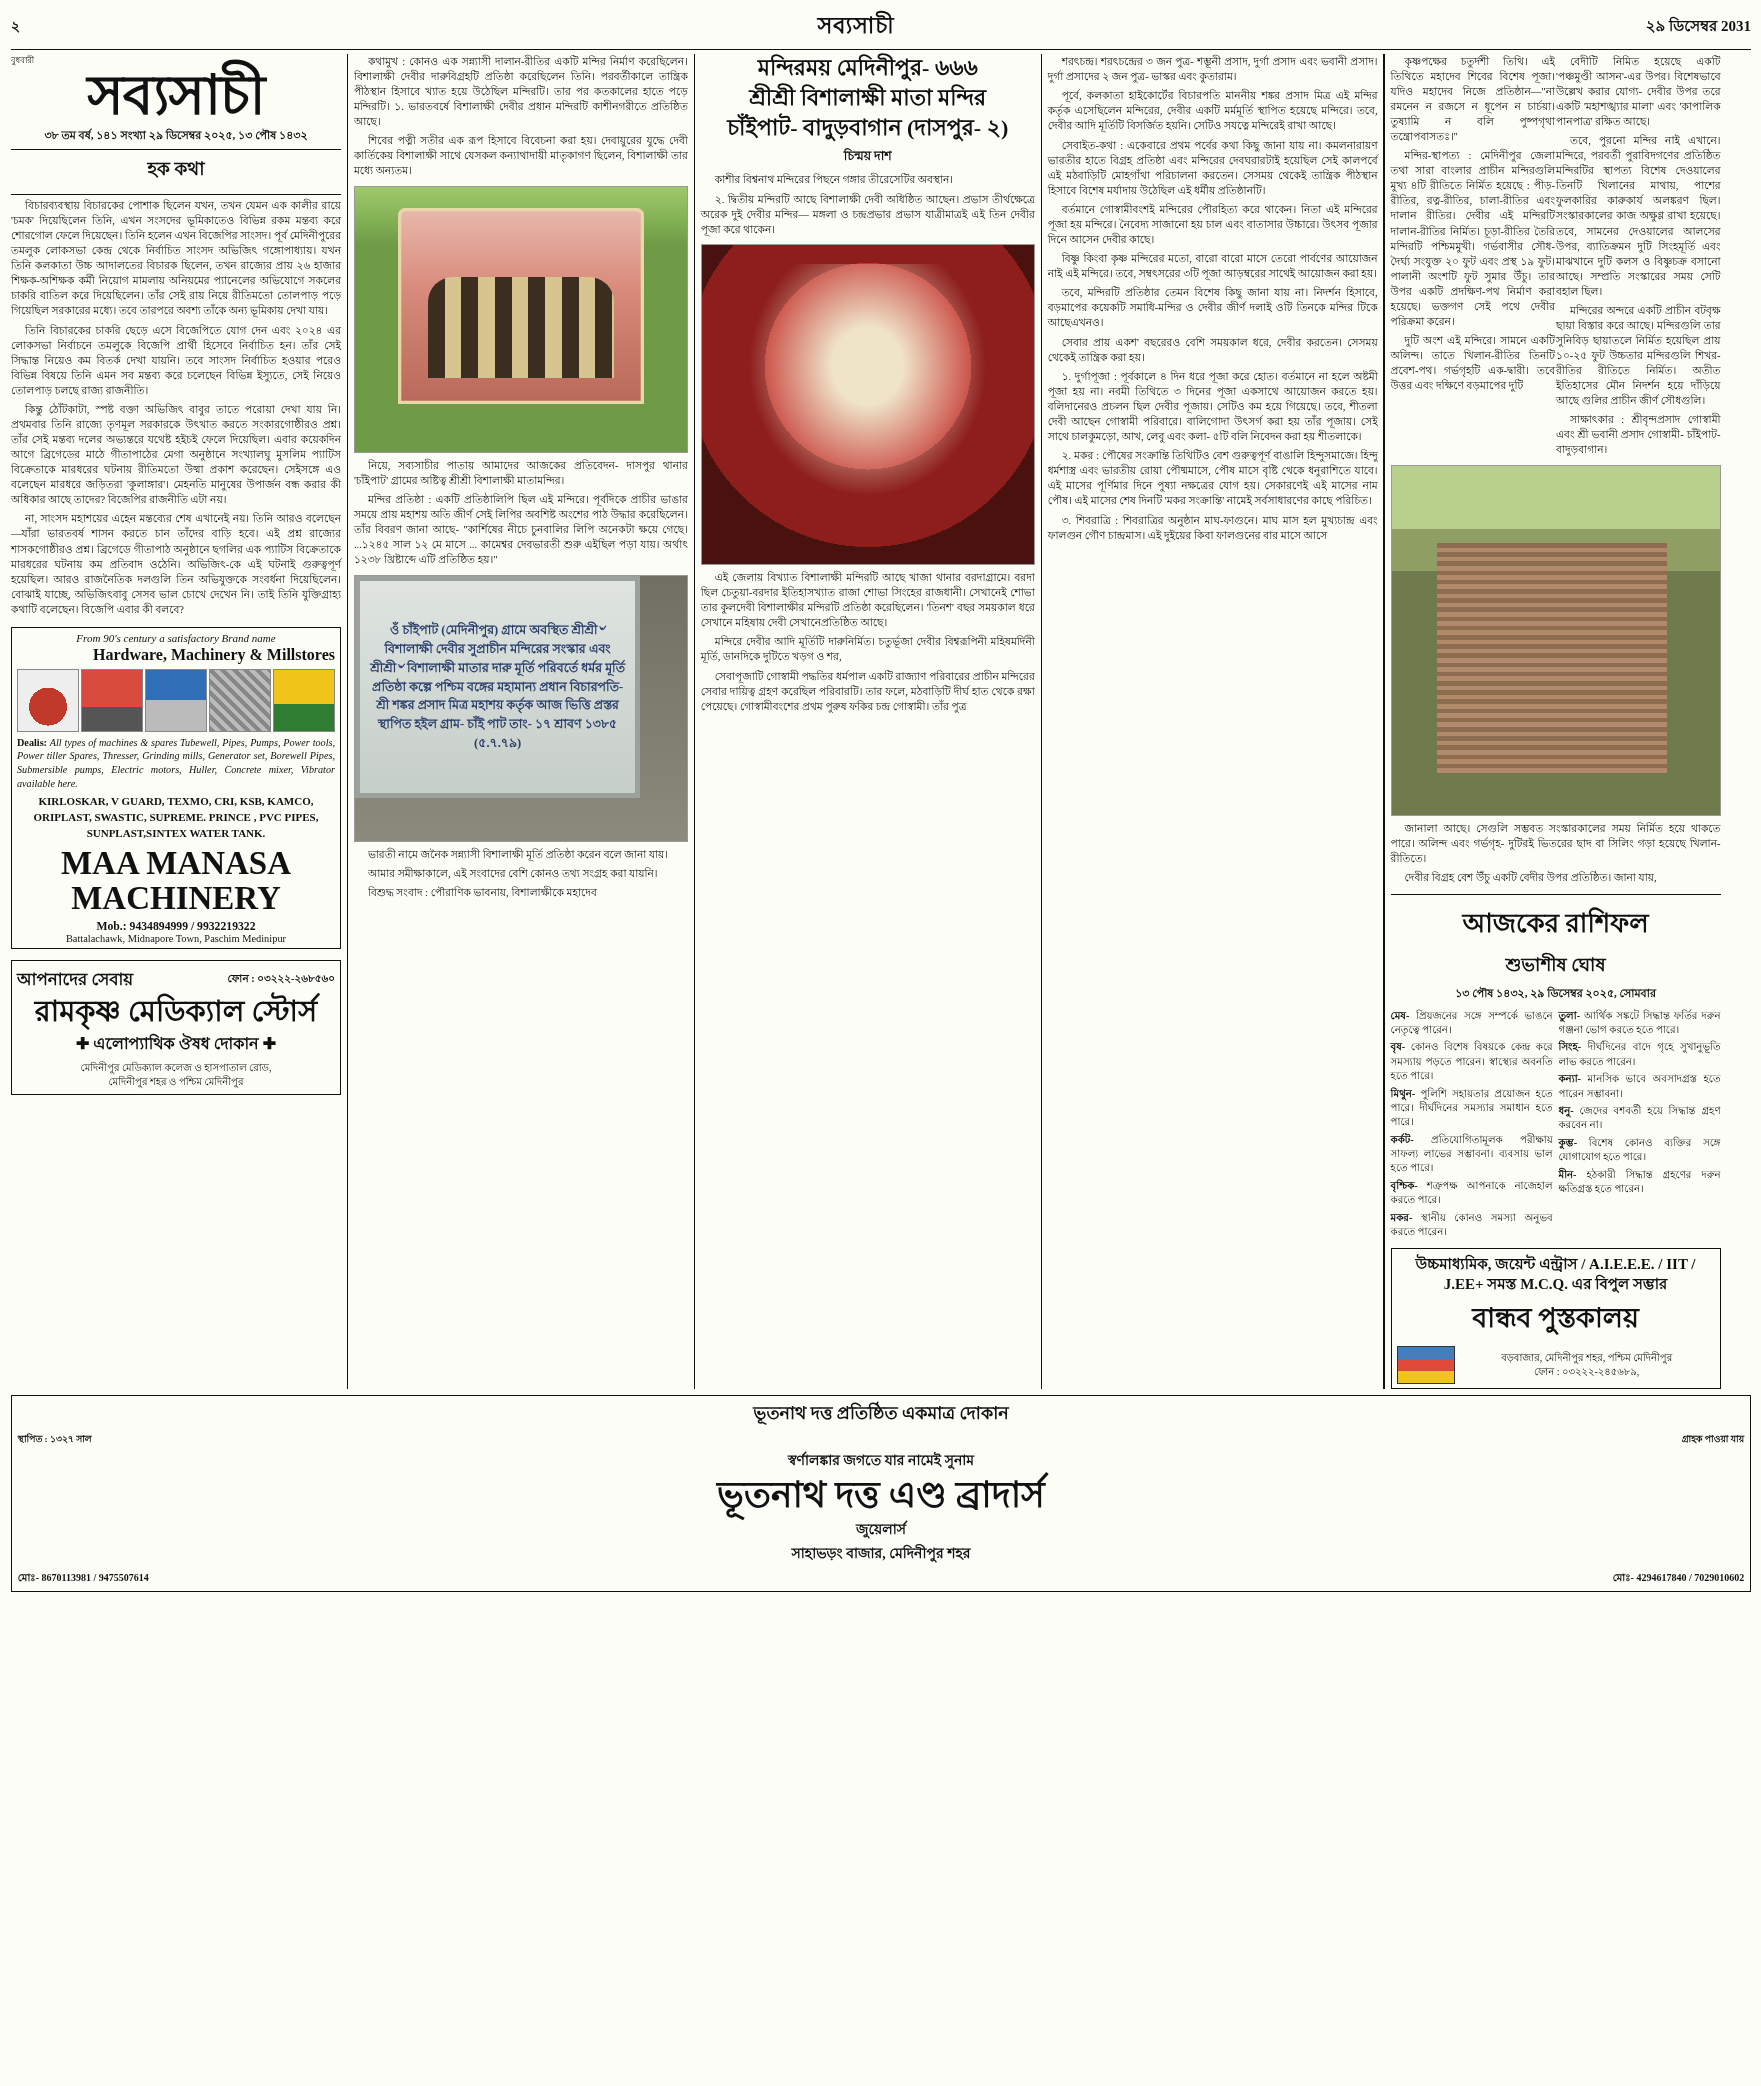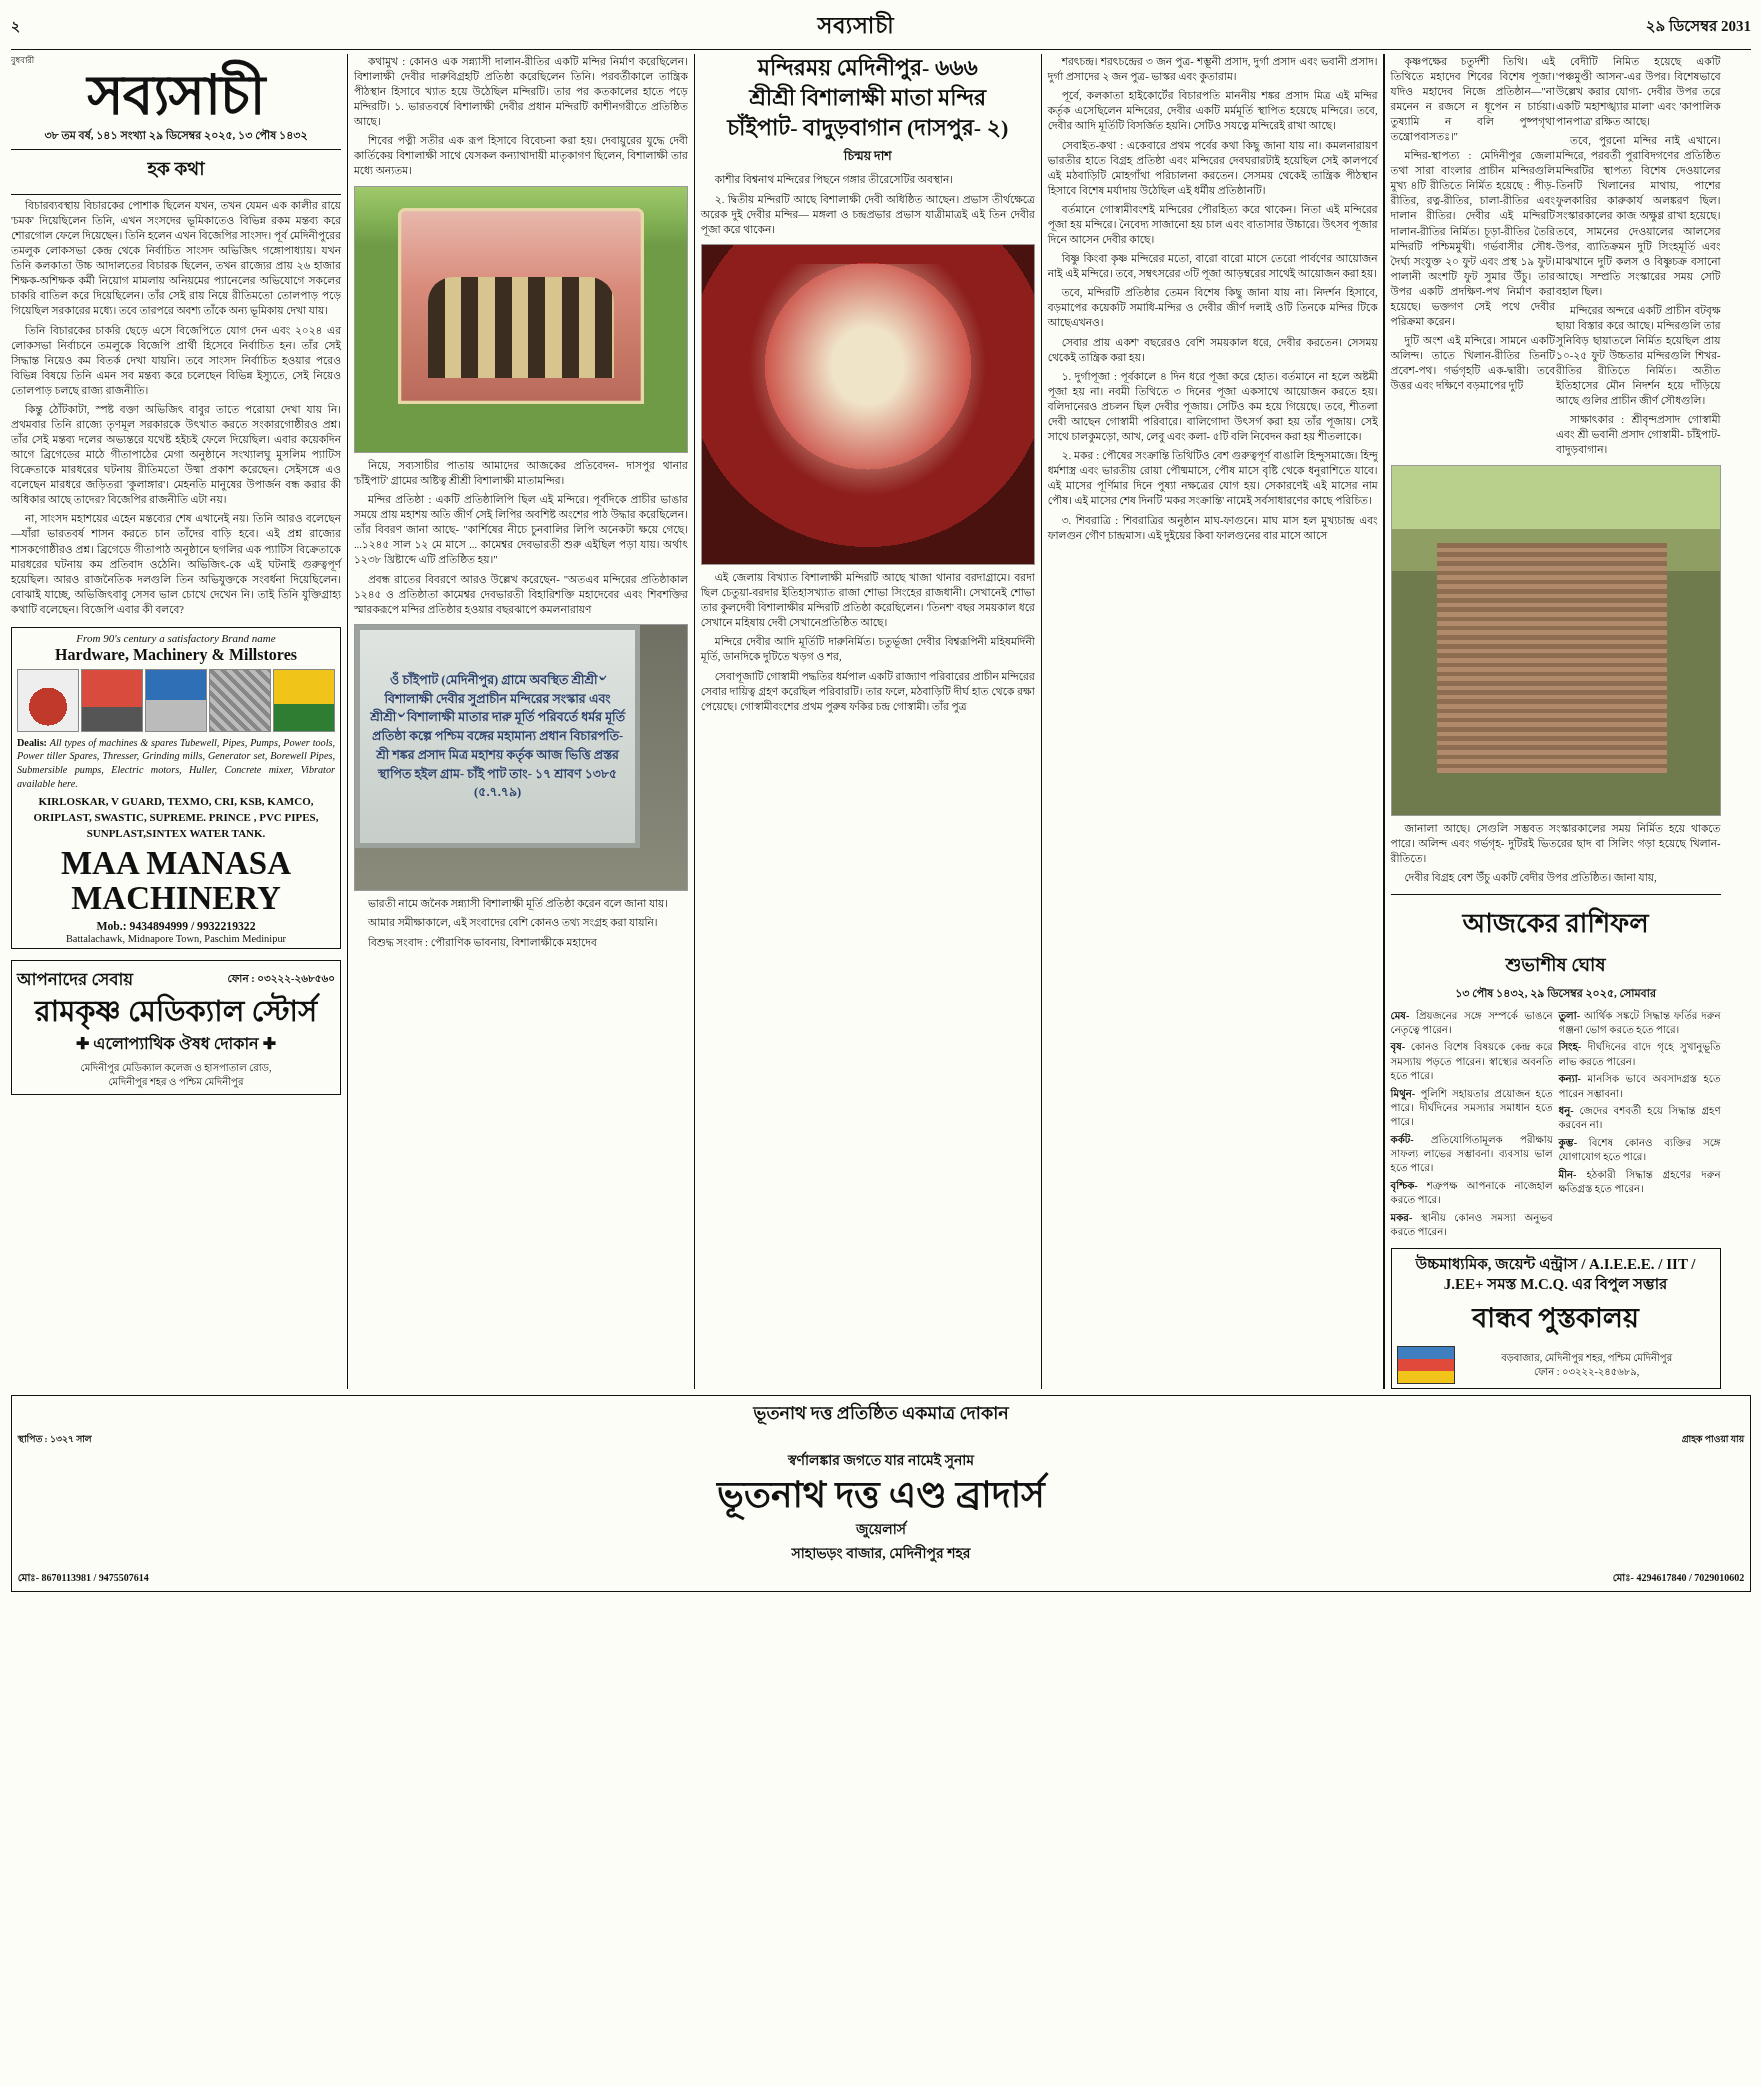--- a/index.html
+++ b/index.html
@@ -140,21 +140,21 @@
   }
 
   
   .box { border: 1.3px solid #111; padding: 5px 5.8px; margin: 5px 0; }
   .box-title { text-align:center; font-size: 24px; font-weight:bold; margin-bottom: 4.2px;}
   .sign { text-align: right; font-size: 10.4px; font-weight: bold; margin-top: 2.5px;}
 
   
   .ad { border: 1.3px solid #111; margin: 5.8px 0; padding: 4.2px 5px; }
   .ad-line1 { font-size: 11px; text-align:center; font-style: italic;}
-  .ad-line2 { font-size: 16px; font-weight: bold; text-align:center; margin: 2.5px 0 4.2px 0;}
+  .ad-line2 { font-size: 16px; font-weight: bold; text-align:right; margin: 2.5px 0 4.2px 0;}
   .ad-imgs { display:flex; gap:2.5px; justify-content: space-between; align-items:flex-end; margin-bottom:4.2px;}
   .ad-imgs div { flex:1; height: 63px; border:0.4px solid #888;
     background: linear-gradient(#fff, #ddd);
   }
   .ad-imgs .m1{ background: radial-gradient(circle at 50% 60%, #c0392b 0 40%, #eee 40%); }
   .ad-imgs .m2{ background: linear-gradient(#d94c3d 60%, #555 60%); }
   .ad-imgs .m3{ background: linear-gradient(#2f6fb5 50%, #bbb 50%); }
   .ad-imgs .m4{ background: repeating-linear-gradient(45deg,#888 0 4.2px,#bbb 4.2px 8.3px); }
   .ad-imgs .m5{ background: linear-gradient(#f0c419 55%, #2e7d32 55%); }
   .ad-deals { font-size: 10.2px; text-align: justify; line-height: 1.35; }
@@ -265,21 +265,20 @@
     <div class="col col-2">
       <p class="body">কথামুখ : কোনও এক সন্ন্যাসী দালান-রীতির একটি মন্দির নির্মাণ করেছিলেন। বিশালাক্ষী দেবীর দারুবিগ্রহটি প্রতিষ্ঠা করেছিলেন তিনি। পরবর্তীকালে তান্ত্রিক পীঠস্থান হিসাবে খ্যাত হয়ে উঠেছিল মন্দিরটি। তার পর কতকালের হাতে পড়ে মন্দিরটি। ১. ভারতবর্ষে বিশালাক্ষী দেবীর প্রধান মন্দিরটি কাশীনগরীতে প্রতিষ্ঠিত আছে।</p>
       <p class="body">শিবের পত্নী সতীর এক রূপ হিসাবে বিবেচনা করা হয়। দেবায়ুরের যুদ্ধে দেবী কার্তিকেয় বিশালাক্ষী সাথে যেসকল কন্যাথাদায়ী মাতৃকাগণ ছিলেন, বিশালাক্ষী তার মধ্যে অন্যতম।</p>
 
       <div class="figure">
         <div class="ph temple"></div>
       </div>
 
       <p class="body">নিয়ে, সব্যসাচীর পাতায় আমাদের আজকের প্রতিবেদন- দাসপুর থানার 'চাঁইপাট' গ্রামের অষ্টিত্ব শ্রীশ্রী বিশালাক্ষী মাতামন্দির।</p>
       <p class="body">মন্দির প্রতিষ্ঠা : একটি প্রতিষ্ঠালিপি ছিল এই মন্দিরে। পূর্বদিকে প্রাচীর ভাঙার সময়ে প্রায় মহাশয় অতি জীর্ণ সেই লিপির অবশিষ্ট অংশের পাঠ উদ্ধার করেছিলেন। তাঁর বিবরণ জানা আছে- "কার্শিষের নীচে চুনবালির লিপি অনেকটা ক্ষয়ে গেছে। ...১২৪৫ সাল ১২ মে মাসে ... কামেশ্বর দেবভারতী শুরু এইছিল পড়া যায়। অর্থাৎ ১২৩৮ খ্রিষ্টাব্দে এটি প্রতিষ্ঠিত হয়।"</p>
-      <p class="body">প্রবন্ধ রাতের বিবরণে আরও উল্লেখ করেছেন- "অতএব মন্দিরের প্রতিষ্ঠাকাল ১২৪৫ ও প্রতিষ্ঠাতা কামেশ্বর দেবভারতী বিহারিশক্তি মহাদেবের এবং শিবশক্তির স্মারকরূপে মন্দির প্রতিষ্ঠার হওয়ার বছরঝাপে কমলনারায়ণ</p>
 
       <div class="figure">
         <div class="ph plaque">
           <div class="inner">
             <span>ওঁ
 চাঁইপাট (মেদিনীপুর) গ্রামে অবস্থিত শ্রীশ্রী৺ বিশালাক্ষী দেবীর সুপ্রাচীন মন্দিরের সংস্কার এবং শ্রীশ্রী৺ বিশালাক্ষী মাতার দারু মূর্তি পরিবর্তে ধর্মর মূর্তি প্রতিষ্ঠা কল্পে পশ্চিম বঙ্গের মহামান্য প্রধান বিচারপতি- শ্রী শঙ্কর প্রসাদ মিত্র মহাশয় কর্তৃক আজ ভিত্তি প্রস্তর স্থাপিত হইল
 গ্রাম- চাঁই পাট
 তাং- ১৭ শ্রাবণ ১৩৮৫ (৫.৭.৭৯)</span>
           </div>
         </div>

